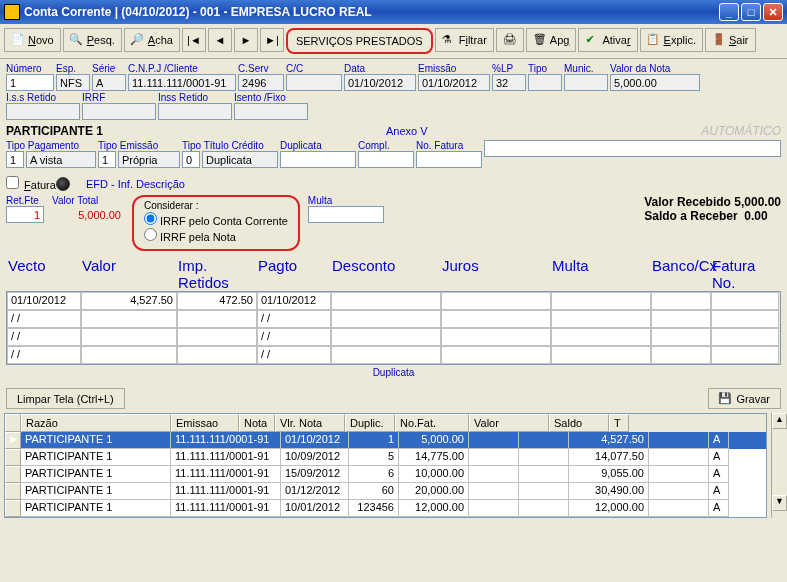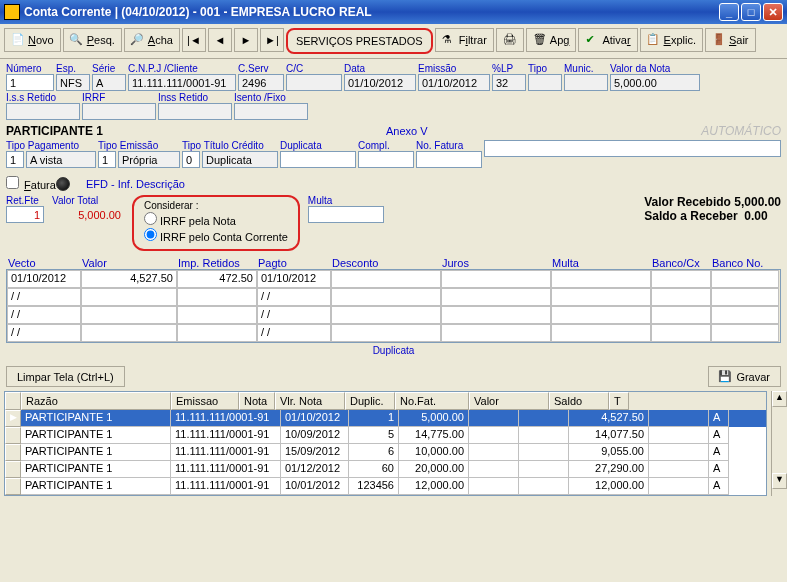--- a/index.html
+++ b/index.html
@@ -36,21 +36,21 @@
   .fatura-row input[type=checkbox] { margin-right: 2px; }
   .rec-dot { width: 14px; height: 14px; border: 1px solid #333; border-radius: 50%; background: radial-gradient(circle at 40% 40%, #555, #000); }
   
   .considerar-box { border: 2px solid #d22; border-radius: 12px; padding: 3px 10px 5px; font-size: 11px; }
   .considerar-box .ttl { font-size: 10px; }
   .considerar-box label { display: block; margin: 1px 0; }
   
   .valor-box { font-weight: bold; font-size: 12px; text-align: left; }
   
   .grid-head { display: flex; margin-top: 6px; }
-  .grid-head .gh { color: #0000cc; font-size: 11px; border-right: 0; padding: 0 2px; }
+  .grid-head .gh { color: #0000cc; font-size: 15px; border-right: 0; padding: 0 2px; }
   .grid { border: 1px solid #7f9db9; }
   .grid-row { display: flex; height: 18px; }
   .grid-row .gc { border: 1px solid #c0c0c0; padding: 1px 3px; font-size: 11px; background: #fff; overflow: hidden; white-space: nowrap; }
   
   .btn-row { display: flex; padding: 4px 6px; }
   .std-btn { background: #ece9d8; border: 1px solid #aca899; padding: 3px 10px; font-size: 11px; cursor: pointer; display: flex; align-items: center; gap: 4px; }
   
   .bottom-grid { margin: 0 4px; border: 1px solid #7f9db9; }
   .bg-head { display: flex; background: #ece9d8; }
   .bg-head .bh { border: 1px solid #fff; border-right-color: #aca899; border-bottom-color: #aca899; padding: 2px 4px; font-size: 11px; background: #ece9d8; }
@@ -266,22 +266,22 @@
     <div class="field" style="width:38px">
         <label class="red-label">Ret.Fte</label>
         <input class="red-val" style="text-align: right;" value="1">
       </div>
     <div class="field" style="width:72px">
         <label class="red-label">Valor Total</label>
         <input class="red-val" readonly="" style="text-align: right; color: rgb(204, 0, 0); border: none; background: transparent;" value="5,000.00">
       </div>
     <div class="considerar-box">
       <div class="ttl">Considerar :</div>
+      <label><input type="radio" name="cons" checked="" style=""> <span>IRRF pelo Conta Corrente</span></label>
       <label><input type="radio" name="cons" style=""> <span>IRRF pela Nota</span></label>
-      <label><input type="radio" name="cons" checked="" style=""> <span>IRRF pelo Conta Corrente</span></label>
     </div>
     <div class="field" style="width:76px">
         <label class="lnk">Multa</label>
         <input style="">
       </div>
     <div style="flex:1"></div>
     <div class="valor-box">
       <div><span>Valor Recebido</span>&nbsp;<span>5,000.00</span></div>
       <div><span>Saldo a Receber</span>&nbsp;&nbsp;<span>0.00</span></div>
     </div>
@@ -289,21 +289,21 @@
 
   <div class="grid-head">
     <div class="gh" style="width:74px">Vecto</div>
     <div class="gh" style="width:96px">Valor</div>
     <div class="gh" style="width:80px">Imp. Retidos</div>
     <div class="gh" style="width:74px">Pagto</div>
     <div class="gh" style="width:110px">Desconto</div>
     <div class="gh" style="width:110px">Juros</div>
     <div class="gh" style="width:100px">Multa</div>
     <div class="gh" style="width:60px">Banco/Cx</div>
-    <div class="gh" style="width:70px">Banco No.</div>
+    <div class="gh" style="width:70px">Fatura No.</div>
   </div>
   <div class="grid" id="top-grid">
       <div class="grid-row">
         <div class="gc" style="width:74px">01/10/2012</div>
         <div class="gc right-num" style="width:96px">4,527.50</div>
         <div class="gc right-num" style="width:80px">472.50</div>
         <div class="gc" style="width:74px">01/10/2012</div>
         <div class="gc" style="width:110px"></div>
         <div class="gc" style="width:110px"></div>
         <div class="gc" style="width:100px"></div>
@@ -412,21 +412,21 @@
         </div>
         <div class="bg-row">
           <div class="bc marker"></div>
           <div class="bc" style="width:150px">PARTICIPANTE 1</div>
           <div class="bc" style="width:110px">11.111.111/0001-91</div>
           <div class="bc" style="width:68px">01/12/2012</div>
           <div class="bc right-num" style="width:50px">60</div>
           <div class="bc right-num" style="width:70px">20,000.00</div>
           <div class="bc" style="width:50px"></div>
           <div class="bc" style="width:50px"></div>
-          <div class="bc right-num" style="width:80px">27,290.00</div>
+          <div class="bc right-num" style="width:80px">30,490.00</div>
           <div class="bc" style="width:60px"></div>
           <div class="bc" style="width:20px">A</div>
         </div>
         <div class="bg-row">
           <div class="bc marker"></div>
           <div class="bc" style="width:150px">PARTICIPANTE 1</div>
           <div class="bc" style="width:110px">11.111.111/0001-91</div>
           <div class="bc" style="width:68px">10/01/2012</div>
           <div class="bc right-num" style="width:50px">123456</div>
           <div class="bc right-num" style="width:70px">12,000.00</div>

